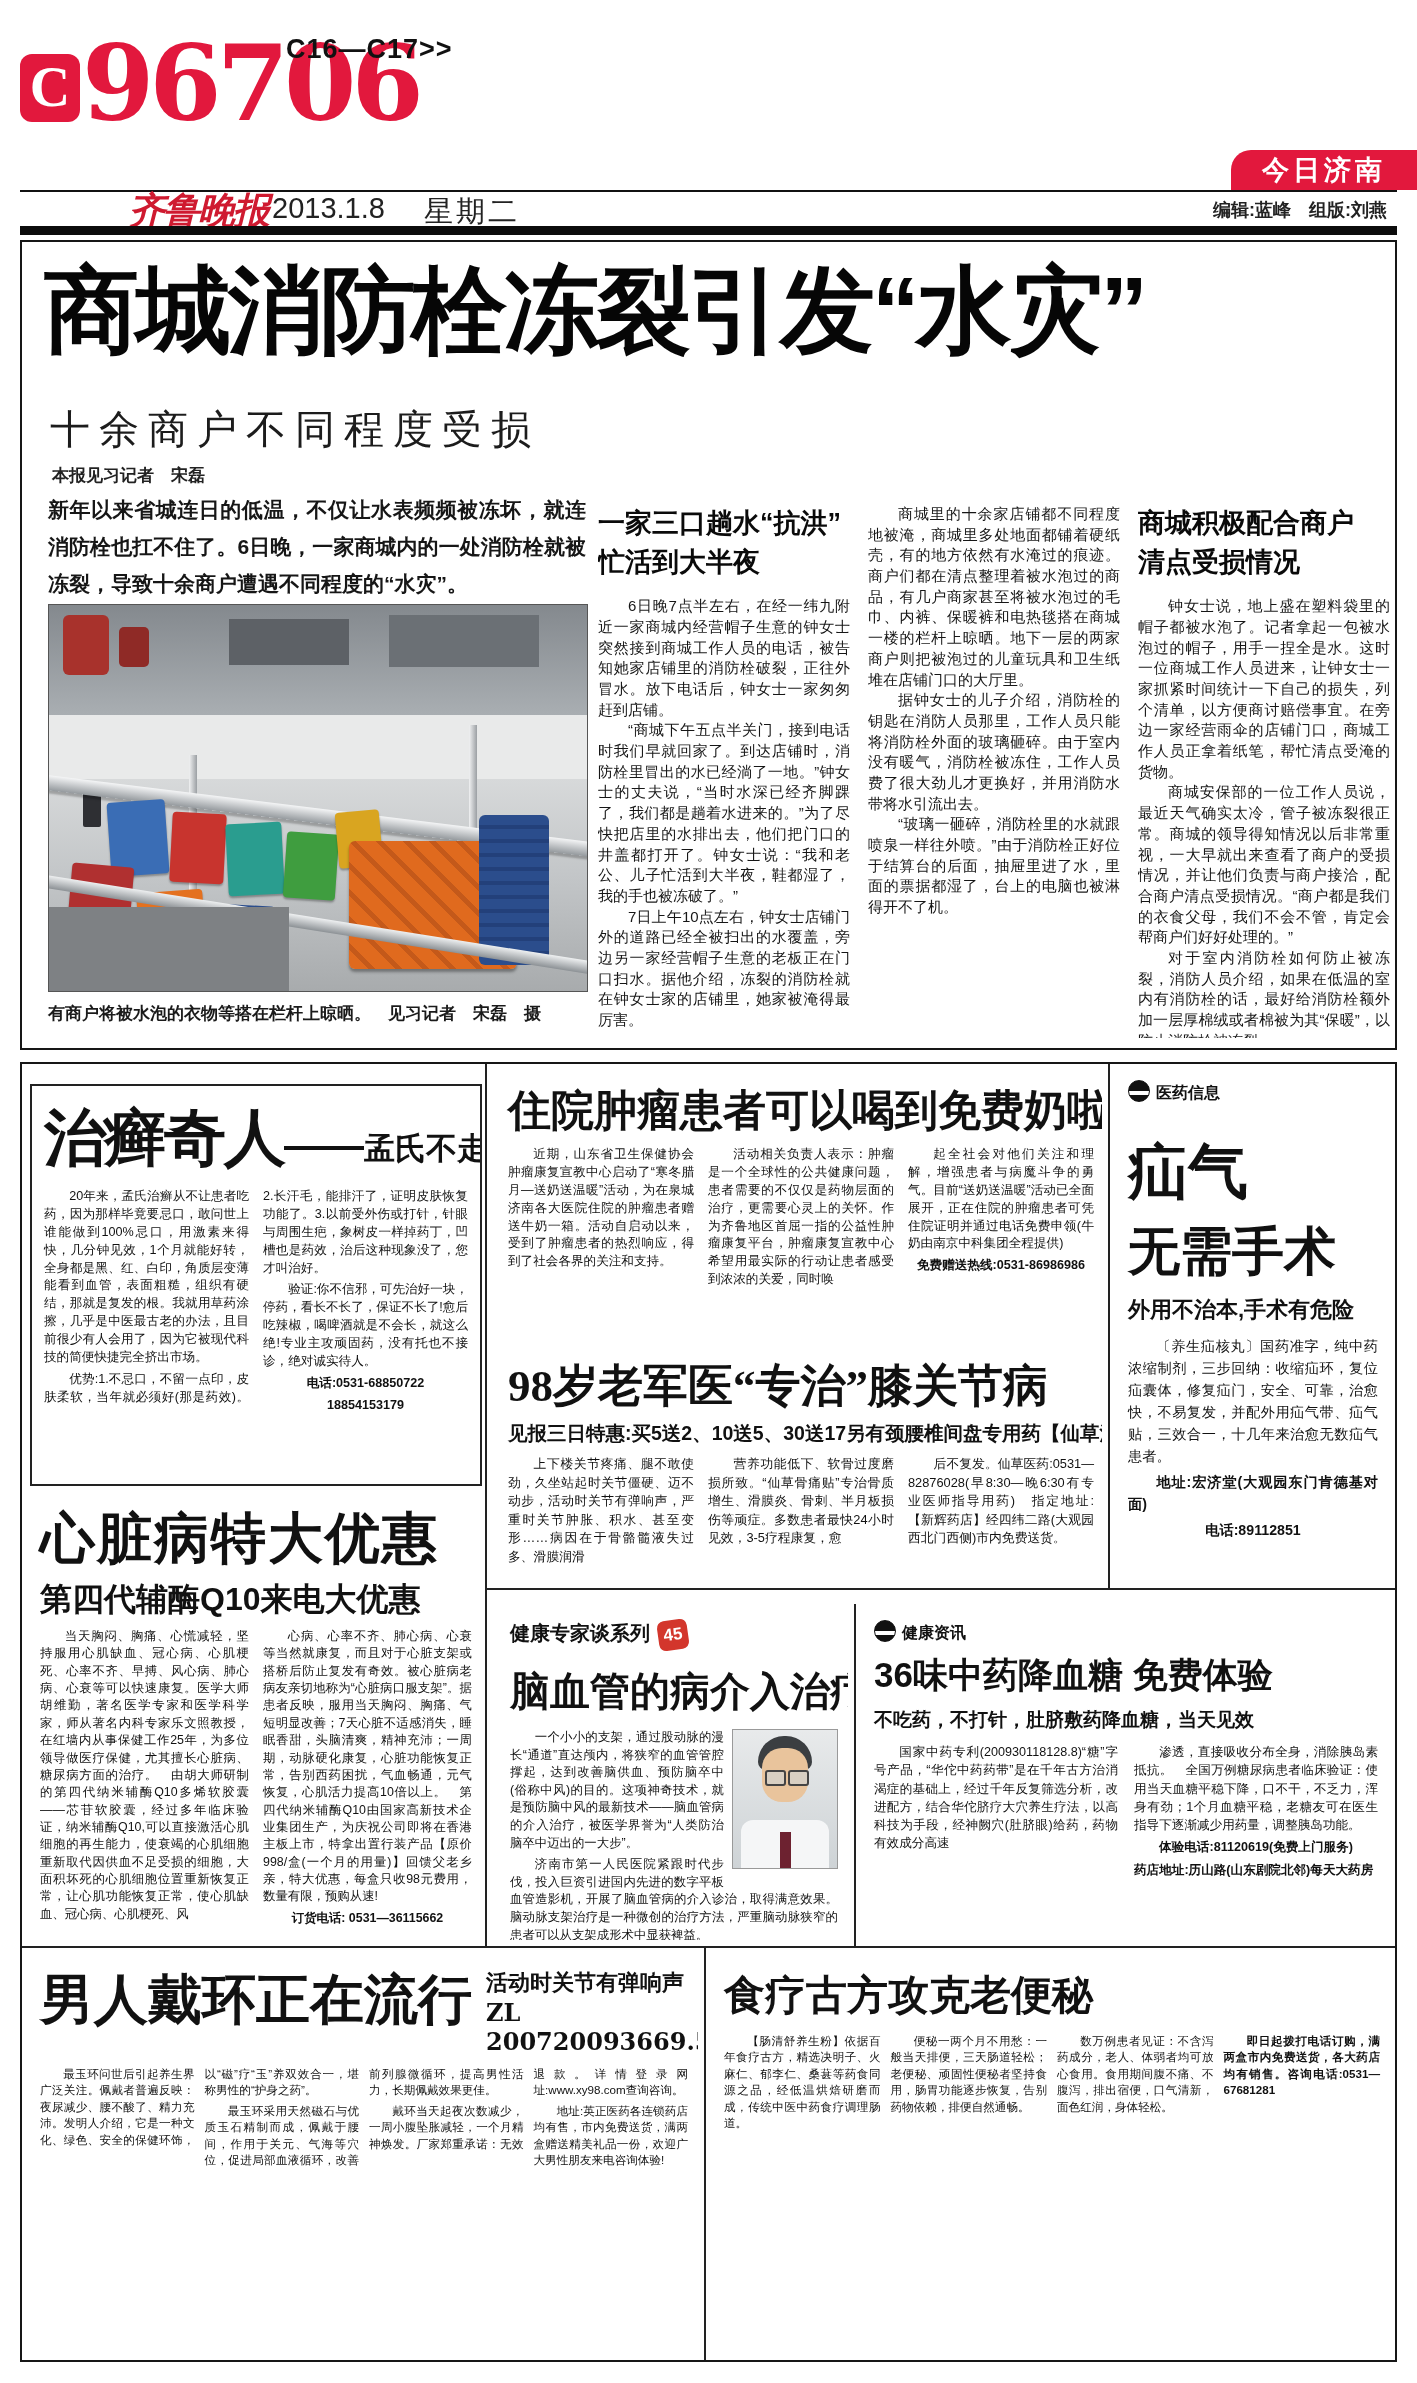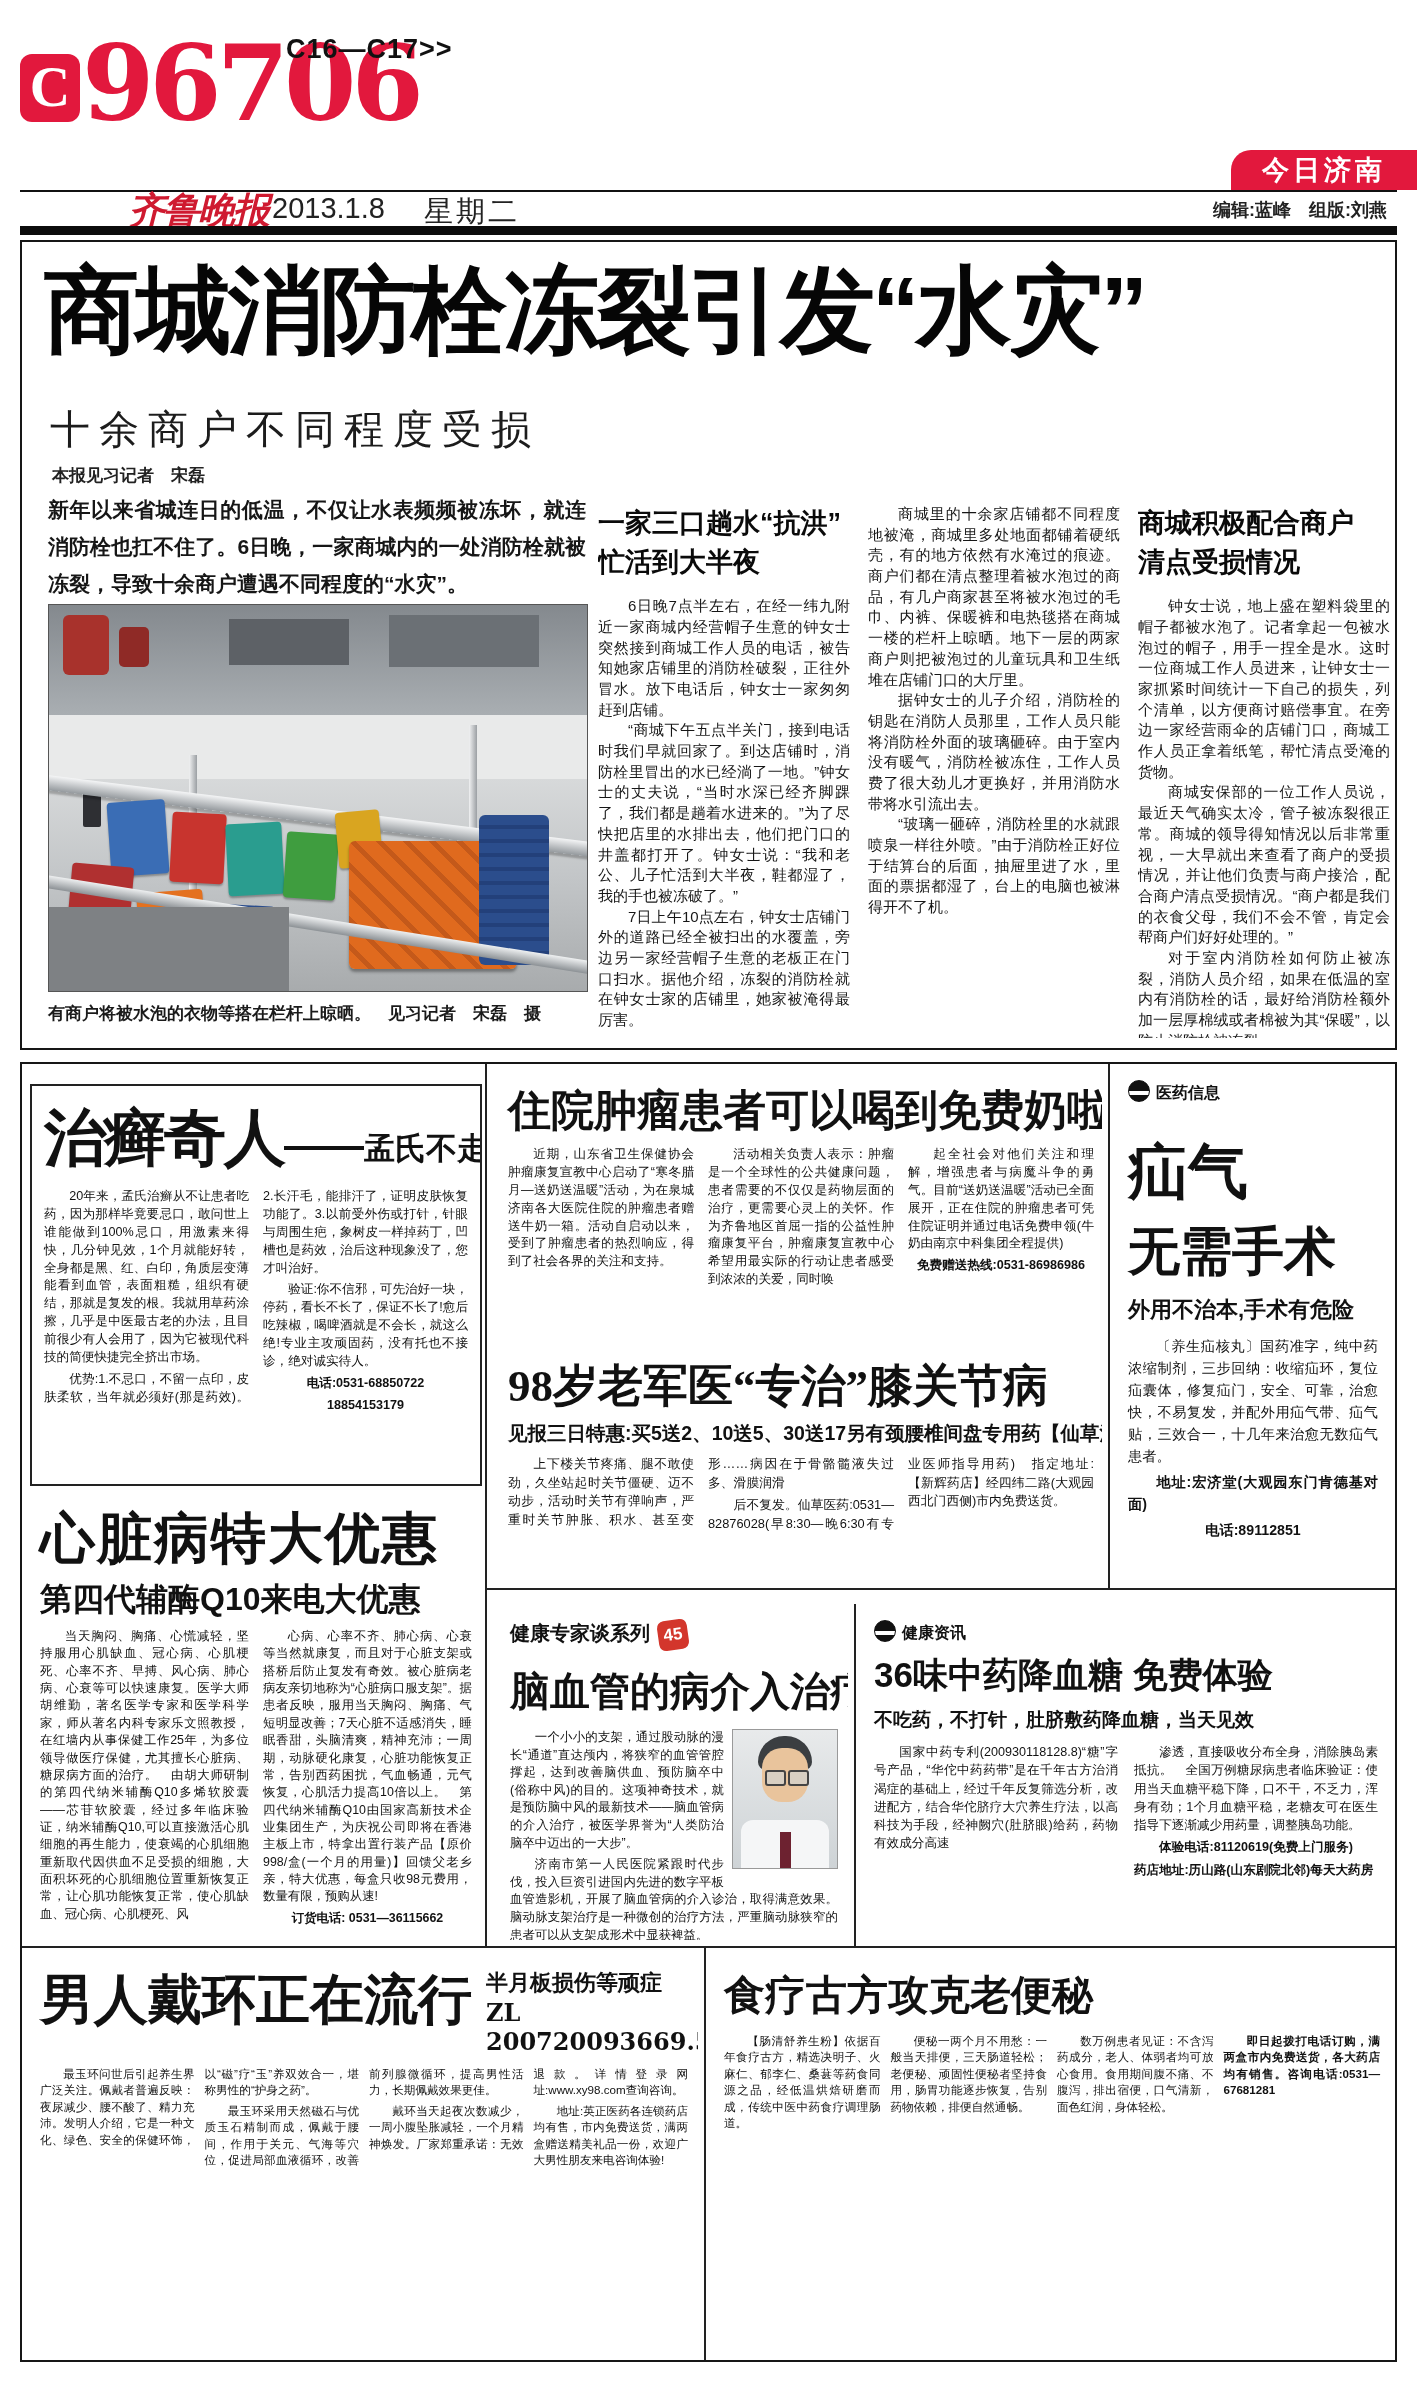--- a/index.html
+++ b/index.html
@@ -238,20 +238,21 @@
         <p>起全社会对他们关注和理解，增强患者与病魔斗争的勇气。目前“送奶送温暖”活动已全面展开，正在住院的肿瘤患者可凭住院证明并通过电话免费申领(牛奶由南京中科集团全程提供)</p>
         <p class="contact">免费赠送热线:0531-86986986</p>
       </div>
     </div>
 
     <div class="ad junyi">
       <div class="jy-t">98岁老军医“专治”膝关节病</div>
       <div class="jy-deal">见报三日特惠:买5送2、10送5、30送17另有颈腰椎间盘专用药【仙草活骨膏】</div>
       <div class="jy-body">
         <p>上下楼关节疼痛、腿不敢使劲，久坐站起时关节僵硬、迈不动步，活动时关节有弹响声，严重时关节肿胀、积水、甚至变形……病因在于骨骼髓液失过多、滑膜润滑</p>
+        <p>营养功能低下、软骨过度磨损所致。“仙草骨痛贴”专治骨质增生、滑膜炎、骨刺、半月板损伤等顽症。多数患者最快24小时见效，3-5疗程康复，愈</p>
         <p>后不复发。仙草医药:0531—82876028(早8:30—晚6:30有专业医师指导用药)　指定地址:【新辉药店】经四纬二路(大观园西北门西侧)市内免费送货。</p>
       </div>
     </div>
 
     <div class="ad shanqi">
       <div class="sec-head">
         <span class="bullet"></span><span>医药信息</span>
       </div>
       <div class="sq-t1">疝气</div>
       <div class="sq-t2">无需手术</div>
@@ -294,21 +295,21 @@
         <p>渗透，直接吸收分布全身，消除胰岛素抵抗。　全国万例糖尿病患者临床验证：使用当天血糖平稳下降，口不干，不乏力，浑身有劲；1个月血糖平稳，老糖友可在医生指导下逐渐减少用药量，调整胰岛功能。</p>
         <p class="contact">体验电话:81120619(免费上门服务)</p>
         <p style="text-indent:0;font-weight:bold">药店地址:历山路(山东剧院北邻)每天大药房</p>
       </div>
     </div>
 
     <div class="ad daihuan">
       <div class="dh-titlerow">
         <span class="dh-t">男人戴环正在流行</span>
         <span>
-          <div class="dh-pat1">半月板损伤等顽症</div>
+          <div class="dh-pat1">活动时关节有弹响声</div>
           <div class="dh-pat2">ZL 200720093669.5</div>
         </span>
       </div>
       <div class="dh-body">
         <p>最玉环问世后引起养生界广泛关注。佩戴者普遍反映：夜尿减少、腰不酸了、精力充沛。发明人介绍，它是一种文化、绿色、安全的保健环饰，以“磁”疗“玉”养双效合一，堪称男性的“护身之药”。</p>
         <p>最玉环采用天然磁石与优质玉石精制而成，佩戴于腰间，作用于关元、气海等穴位，促进局部血液循环，改善前列腺微循环，提高男性活力，长期佩戴效果更佳。</p>
         <p>戴环当天起夜次数减少，一周小腹坠胀减轻，一个月精神焕发。厂家郑重承诺：无效退款。详情登录网址:www.xy98.com查询咨询。</p>
         <p>地址:英正医药各连锁药店均有售，市内免费送货，满两盒赠送精美礼品一份，欢迎广大男性朋友来电咨询体验!</p>
       </div>
     </div>

